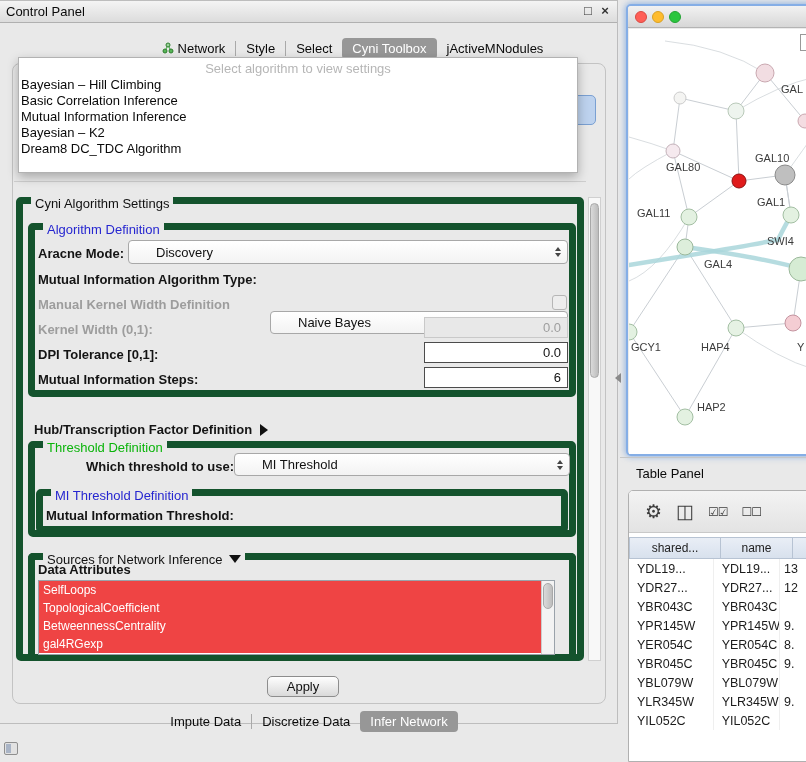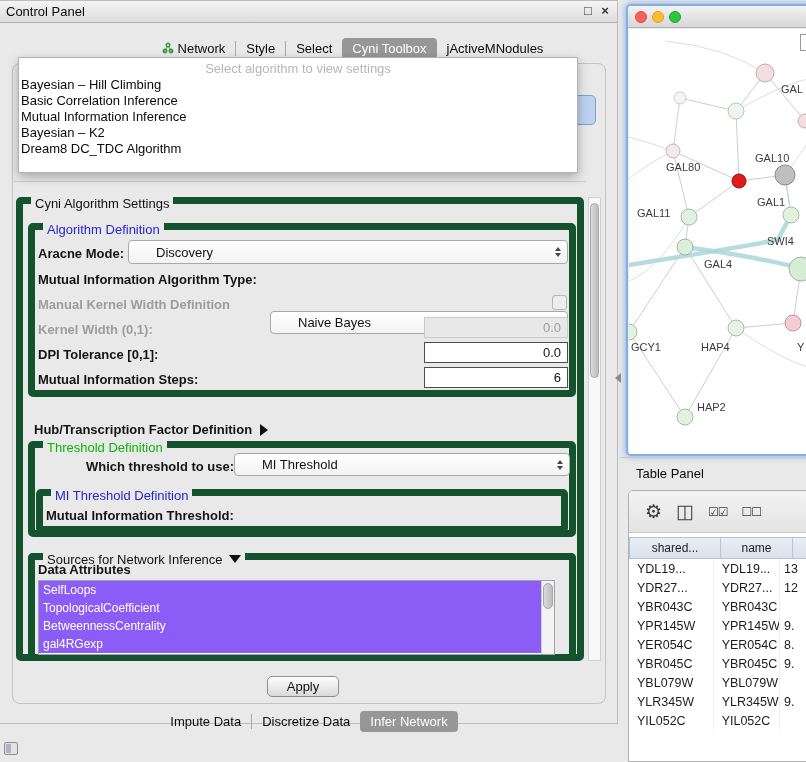--- a/index.html
+++ b/index.html
@@ -70,21 +70,21 @@
     border-bottom:6px solid transparent; border-left:8px solid #111; margin-left:8px; vertical-align:-2px;}
   .tri-down { display:inline-block; width:0; height:0; border-left:6px solid transparent;
     border-right:6px solid transparent; border-top:8px solid #111; margin-left:6px; vertical-align:1px;}
 
   .sbar { position:absolute; background:#f8f8f8; border:1px solid #d0d0d0; }
   .sthumb { position:absolute; left:1px; right:1px; border-radius:6px;
     background:linear-gradient(90deg,#dadada,#bdbdbd); border:1px solid #a8a8a8; }
 
   #attr-list { position:absolute; left:38px; top:579px; width:517px; height:75px;
     background:#fff; border:1px solid #9aa2aa; overflow:hidden; }
-  .attr-item { height:18px; line-height:18px; background:#8b5cf6; color:#fff;
+  .attr-item { height:18px; line-height:18px; background:#ef4444; color:#fff;
     font-size:12px; padding-left:4px; width:calc(100% - 13px); white-space:nowrap; }
   #attr-sbar { position:absolute; right:0; top:0; bottom:0; width:13px; background:#f3f3f3; border-left:1px solid #ccc; }
   #attr-sbar .sthumb { top:2px; height:26px; }
 
   #apply-btn { position:absolute; left:267px; top:675px; width:72px; height:21px;
     background:linear-gradient(#fefefe,#d9d9d9); border:1px solid #8d8d8d; border-radius:5px;
     font-size:13px; display:flex; align-items:center; justify-content:center; }
 
   #cp-bottom-tabs { left:0; top:708px; width:618px; height:24px; display:flex;
     justify-content:center; align-items:center; }

